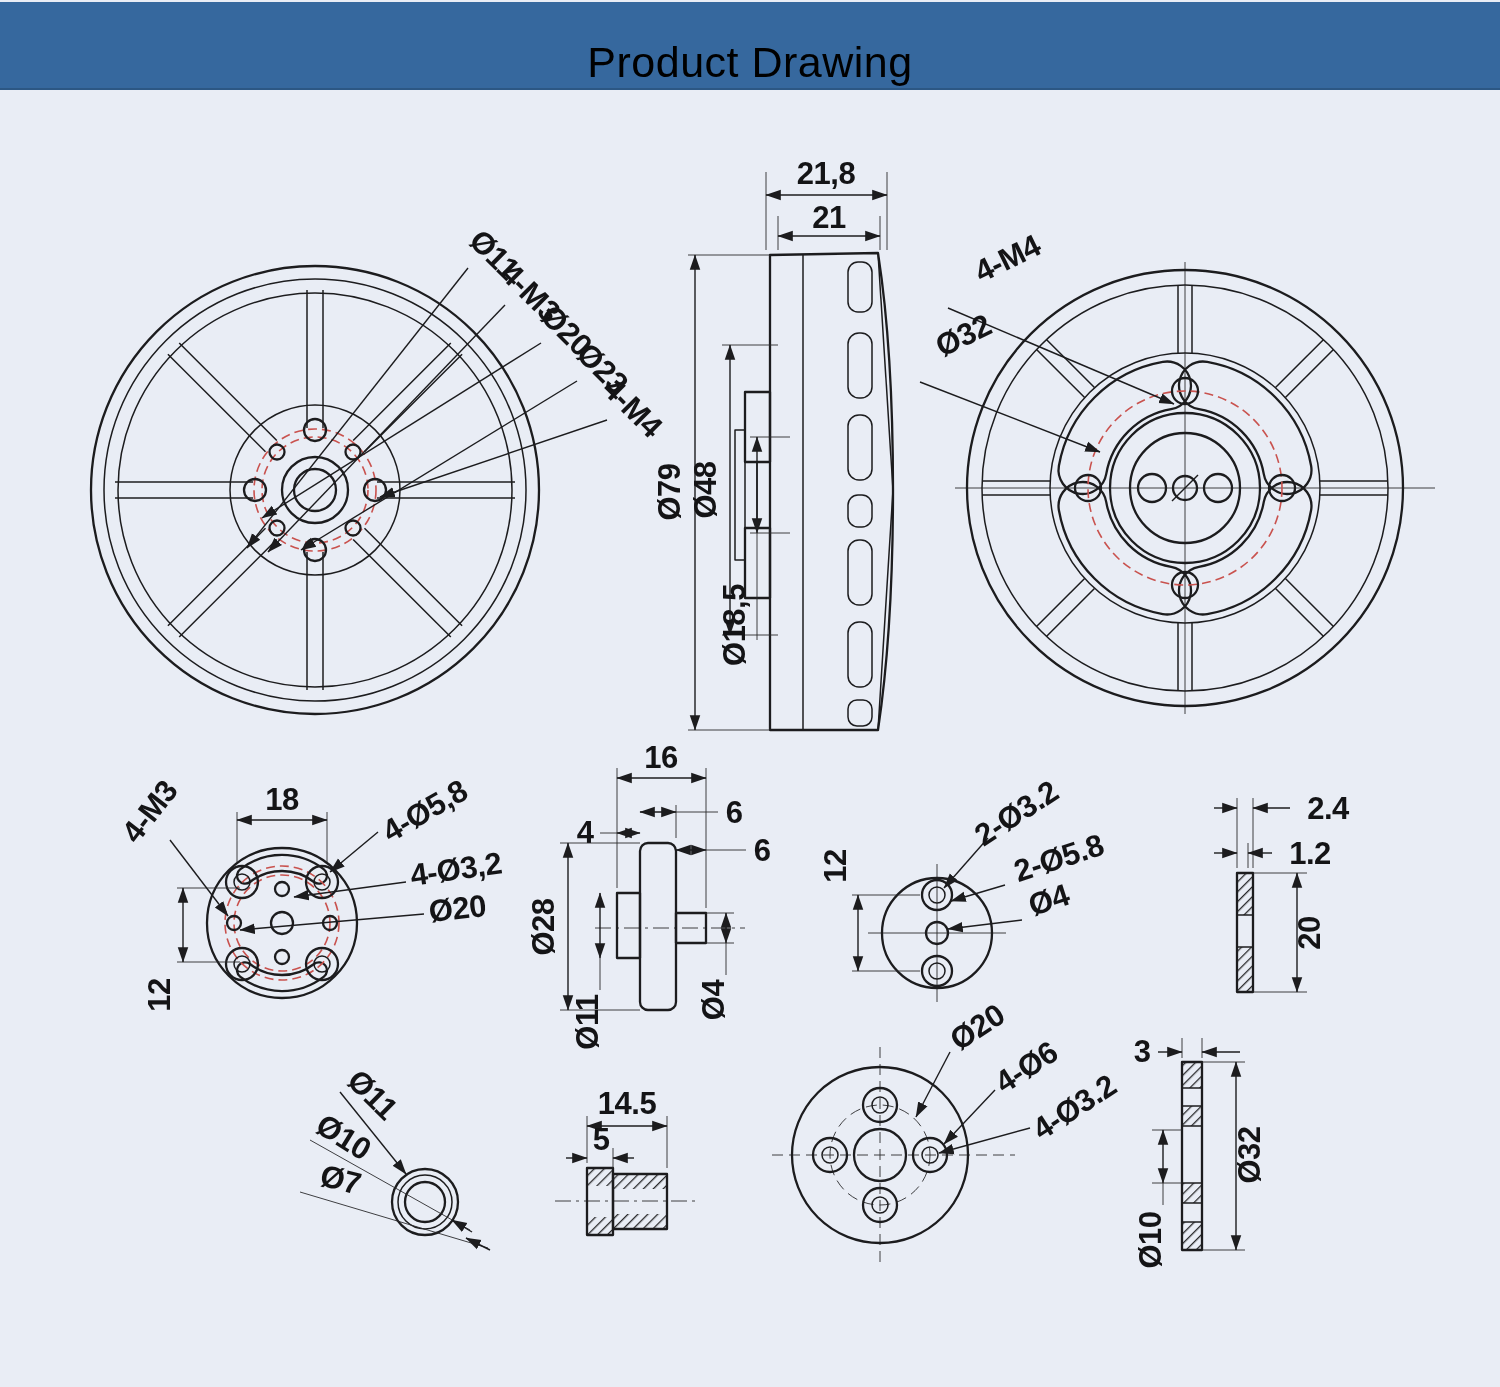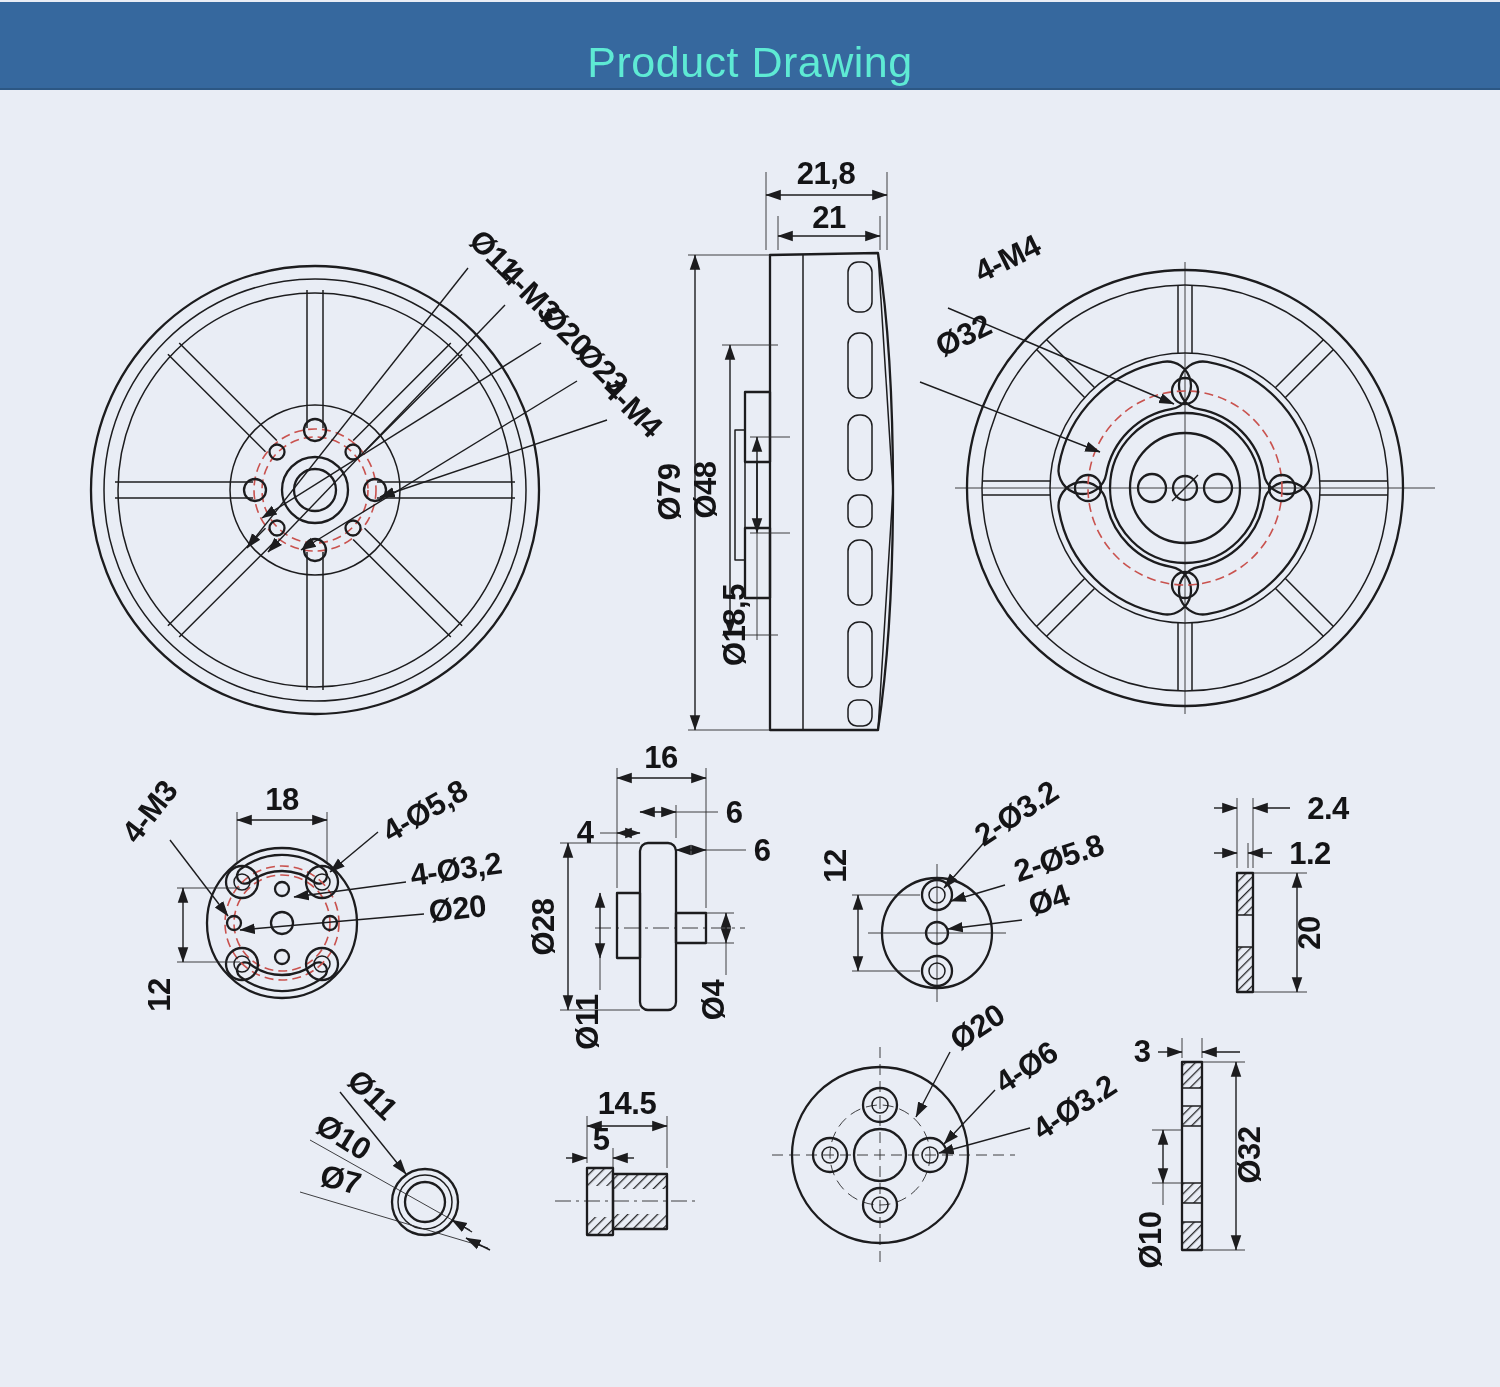--- a/index.html
+++ b/index.html
@@ -14,21 +14,21 @@
   .red{stroke:#c9524e;stroke-width:1.6;fill:none;stroke-dasharray:9 5;}
   .dsh{stroke-dasharray:11 6;}
   .ddot{stroke-dasharray:16 5 3 5;}
   text.d{font-weight:bold;font-size:31px;fill:#141416;letter-spacing:-0.5px;font-family:"Liberation Sans",sans-serif;}
 </style>
 </head>
 <body style="background: rgb(233, 237, 245);">
 
 <div class="page">
   <div class="hdr" style="background: rgb(54, 104, 158);">
-    <span style="color: #5eead4; margin-top: 35px;">Product Drawing</span>
+    <span style="color: #000000; margin-top: 35px;">Product Drawing</span>
   </div>
 
   <svg width="1500" height="1297" viewBox="0 90 1500 1297">
     <defs>
       <marker id="ma" viewBox="0 0 10 8" refX="9.6" refY="4" markerWidth="11" markerHeight="9" orient="auto-start-reverse">
         <path d="M0,0.6 L10,4 L0,7.4 z" fill="#1c1c1e"></path>
       </marker>
       <pattern id="h45" width="7" height="7" patternUnits="userSpaceOnUse" patternTransform="rotate(45)">
         <rect width="7" height="7" fill="#e9edf5"></rect>
         <line x1="0" y1="0" x2="0" y2="7" stroke="#2a2a2c" stroke-width="2.6"></line>

